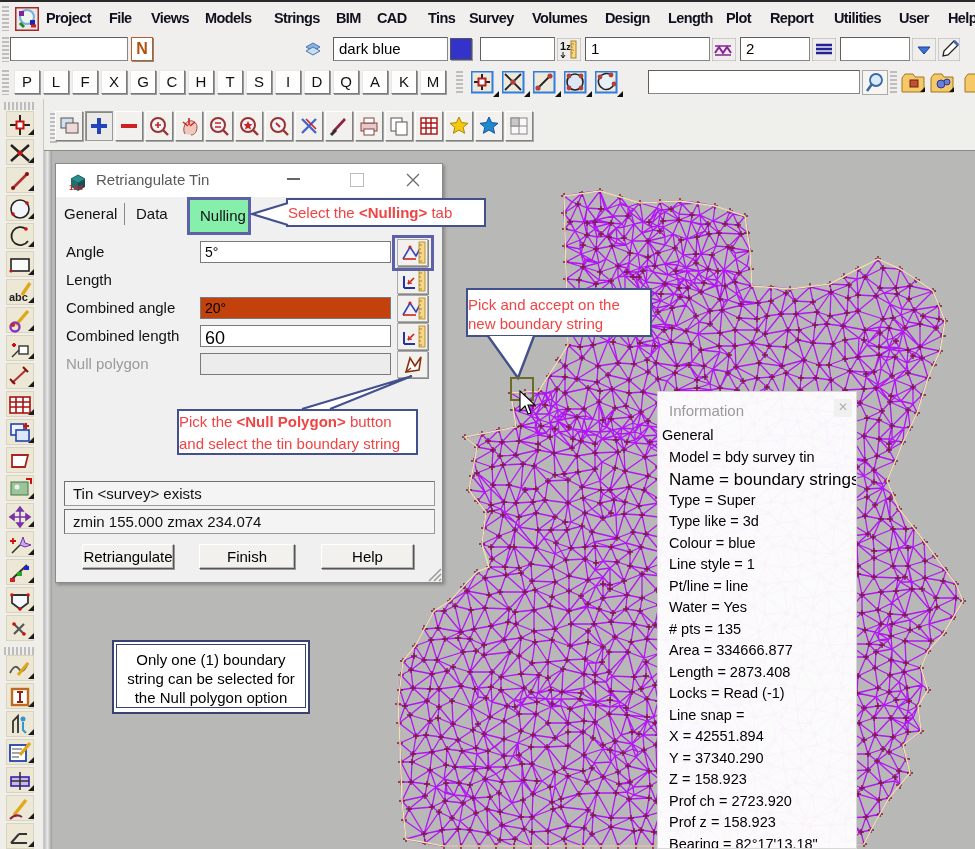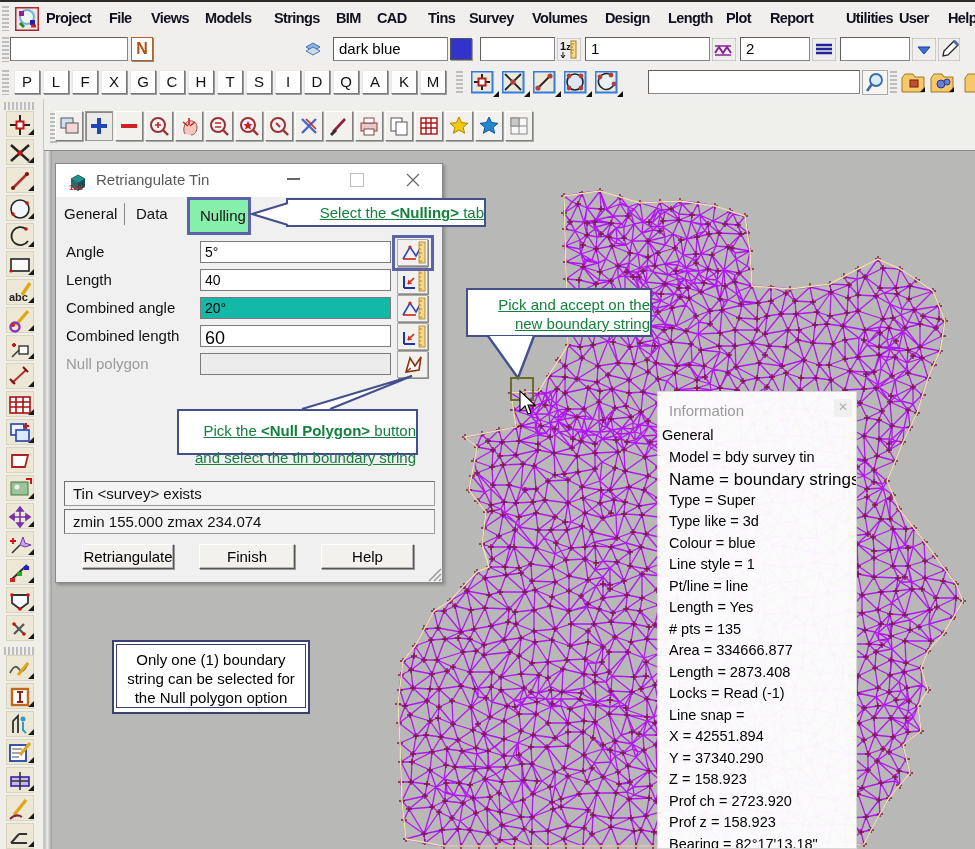--- a/index.html
+++ b/index.html
@@ -2,21 +2,21 @@
 <html><head><meta charset="utf-8"><style>
 *{margin:0;padding:0;box-sizing:border-box;font-family:"Liberation Sans",sans-serif;}
 html,body{width:975px;height:849px;overflow:hidden;background:#f0efed;position:relative;}
 .abs{position:absolute;}
 .grip{width:7px;background:repeating-linear-gradient(to bottom,#bdbdbd 0 2px,#f0efed 2px 4px);}
 .hgrip{height:8px;background:repeating-linear-gradient(to right,#bdbdbd 0 2px,#f0efed 2px 4px);}
 .inp{background:#fff;border:1px solid #868686;border-top-color:#5f5f5f;border-left-color:#5f5f5f;}
 .tbtn{position:absolute;width:28px;height:30px;background:#f2f1ed;border:1px solid #fff;border-right-color:#808080;border-bottom-color:#808080;box-shadow:1px 1px 0 #a8a8a8;display:flex;align-items:center;justify-content:center;}
 .lbtn{position:absolute;width:26px;height:24px;background:#fdfdfd;border:1px solid #e8e8e8;border-right-color:#7a7a7a;border-bottom-color:#7a7a7a;box-shadow:1px 1px 0 #999;font-size:15px;color:#111;text-align:center;line-height:21px;}
 .licon{position:absolute;left:5px;width:30px;height:26px;}
-.co{position:absolute;background:#fff;border:2px solid #44508c;color:#15803d;text-align:right;text-decoration:underline;}
+.co{position:absolute;background:#fff;border:2px solid #44508c;color:#ef4444;text-align:left;}
 </style></head><body>
 <div class="abs" style="left:0;top:0;width:975px;height:33px;background:#f0efee;border-top:2px solid #2a2a2a;text-align:right;">
     <div class="abs grip" style="left:2px;top:4px;height:25px;"></div>
     <svg class="abs" style="left:15px;top:5px" width="24" height="24">
 <rect x="0" y="0" width="24" height="24" fill="#e8e8e8" stroke="#a82828" stroke-width="3"></rect>
 <circle cx="12" cy="10" r="7" fill="#eef4ee" stroke="#7ab0d8" stroke-width="2"></circle>
 <rect x="4" y="4" width="5" height="5" fill="#882299"></rect>
       <rect x="15" y="13" width="5" height="5" fill="#2222aa"></rect>
 <path d="M5 16l4 4" stroke="#228822" stroke-width="3"></path>
       <path d="M16 19h5" stroke="#cc2222" stroke-width="3"></path>
@@ -28,21 +28,21 @@
     <div class="abs" style="left:274px;top:8px;font-size:14.5px;color:#10101e;font-weight:bold;letter-spacing:-0.6px;">Strings</div>
     <div class="abs" style="left:336px;top:8px;font-size:14.5px;color:#10101e;font-weight:bold;letter-spacing:-0.6px;">BIM</div>
     <div class="abs" style="left:377px;top:8px;font-size:14.5px;color:#10101e;font-weight:bold;letter-spacing:-0.6px;">CAD</div>
     <div class="abs" style="left:428px;top:8px;font-size:14.5px;color:#10101e;font-weight:bold;letter-spacing:-0.6px;">Tins</div>
     <div class="abs" style="left:469px;top:8px;font-size:14.5px;color:#10101e;font-weight:bold;letter-spacing:-0.6px;">Survey</div>
     <div class="abs" style="left:532px;top:8px;font-size:14.5px;color:#10101e;font-weight:bold;letter-spacing:-0.6px;">Volumes</div>
     <div class="abs" style="left:605px;top:8px;font-size:14.5px;color:#10101e;font-weight:bold;letter-spacing:-0.6px;">Design</div>
     <div class="abs" style="left:668px;top:8px;font-size:14.5px;color:#10101e;font-weight:bold;letter-spacing:-0.6px;">Length</div>
     <div class="abs" style="left:726px;top:8px;font-size:14.5px;color:#10101e;font-weight:bold;letter-spacing:-0.6px;">Plot</div>
     <div class="abs" style="left:770px;top:8px;font-size:14.5px;color:#10101e;font-weight:bold;letter-spacing:-0.6px;">Report</div>
-    <div class="abs" style="left:834px;top:8px;font-size:14.5px;color:#10101e;font-weight:bold;letter-spacing:-0.6px;margin-left:12px;">Utilities</div>
+    <div class="abs" style="left:834px;top:8px;font-size:14.5px;color:#10101e;font-weight:bold;letter-spacing:-0.6px;">Utilities</div>
     <div class="abs" style="left:899px;top:8px;font-size:14.5px;color:#10101e;font-weight:bold;letter-spacing:-0.6px;">User</div>
     <div class="abs" style="left:948px;top:8px;font-size:14.5px;color:#10101e;font-weight:bold;letter-spacing:-0.6px;">Help</div>
   </div>
 <div class="abs" style="left:0;top:33px;width:975px;height:33px;background:#f0efee;">
     <div class="abs grip" style="left:2px;top:4px;height:25px;"></div>
     <div class="abs inp" style="left:10px;top:4px;width:118px;height:24px;font-size:15px;line-height:22px;padding-left:5px;color:#000;"></div>
     <div class="abs" style="left:131px;top:4px;width:22px;height:24px;background:#fff;border:1px solid #b45f2a;box-shadow:1px 1px 0 #888;color:#b4500f;font-weight:bold;font-size:16px;text-align:center;line-height:22px;">N</div>
     <svg class="abs" style="left:301px;top:5px" width="25" height="23">
       <rect width="25" height="23" fill="#f0efee"></rect>
 <path d="M5 9l7-4 7 4-7 4z" fill="#8ab4e0" stroke="#4a76b0"></path>
@@ -462,30 +462,29 @@
     <div class="abs" style="left:10px;top:79px;font-size:15px;color:#111;">Angle</div>
     <div class="abs" style="left:144px;top:77px;width:191px;height:22px;background:#fff;border:1px solid #7a7a7a;font-size:14px;padding:2px 0 0 4px;color:#000;">5°</div>
     <div class="abs" style="left:341px;top:75px;width:31px;height:27px;background:#f2f1ed;border:1px solid #aaa;box-shadow:1px 1px 0 #888;padding:0px 0 0 2px;"><svg width="26" height="25">
         <path d="M3 19L10 7l6 9 6-11" fill="none" stroke="#3344bb" stroke-width="1.6"></path>
         <path d="M3 19h13" stroke="#cc2222" stroke-width="1.6"></path>
         <circle cx="10" cy="7" r="1.6" fill="#cc2222"></circle>
         <rect x="19" y="2" width="6" height="21" fill="#f5d889" stroke="#b08020" stroke-width="0.8"></rect>
         <path d="M19 5h3M19 9h2M19 13h3M19 17h2M19 21h3" stroke="#b08020"></path>
       </svg></div>
     <div class="abs" style="left:10px;top:107px;font-size:15px;color:#111;">Length</div>
-    <div class="abs" style="left:144px;top:105px;width:191px;height:22px;background:#fff;border:1px solid #7a7a7a;font-size:14px;padding:2px 0 0 4px;color:#000;">40</div>
     <div class="abs" style="left:341px;top:103px;width:31px;height:27px;background:#f2f1ed;border:1px solid #aaa;box-shadow:1px 1px 0 #888;padding:0px 0 0 2px;"><svg width="26" height="25">
         <path d="M4 20V8M4 20h11" stroke="#2233aa" stroke-width="2"></path>
         <path d="M8 16l6-6" stroke="#cc2222" stroke-width="1.6"></path>
         <path d="M8 16l1-4M8 16l4-1" stroke="#cc2222" stroke-width="1.2"></path>
         <rect x="19" y="2" width="6" height="21" fill="#f5d889" stroke="#b08020" stroke-width="0.8"></rect>
         <path d="M19 5h3M19 9h2M19 13h3M19 17h2M19 21h3" stroke="#b08020"></path>
       </svg></div>
     <div class="abs" style="left:10px;top:135px;font-size:15px;color:#111;">Combined angle</div>
-    <div class="abs" style="left:144px;top:133px;width:191px;height:22px;background:#14b8a6;border:1px solid #7a7a7a;font-size:14px;padding:2px 0 0 4px;color:#000;">20°</div>
+    <div class="abs" style="left:144px;top:133px;width:191px;height:22px;background:#c2410c;border:1px solid #7a7a7a;font-size:14px;padding:2px 0 0 4px;color:#000;">20°</div>
     <div class="abs" style="left:341px;top:131px;width:31px;height:27px;background:#f2f1ed;border:1px solid #aaa;box-shadow:1px 1px 0 #888;padding:0px 0 0 2px;"><svg width="26" height="25">
         <path d="M3 19L10 7l6 9 6-11" fill="none" stroke="#3344bb" stroke-width="1.6"></path>
         <path d="M3 19h13" stroke="#cc2222" stroke-width="1.6"></path>
         <circle cx="10" cy="7" r="1.6" fill="#cc2222"></circle>
         <rect x="19" y="2" width="6" height="21" fill="#f5d889" stroke="#b08020" stroke-width="0.8"></rect>
         <path d="M19 5h3M19 9h2M19 13h3M19 17h2M19 21h3" stroke="#b08020"></path>
       </svg></div>
     <div class="abs" style="left:10px;top:163px;font-size:15px;color:#111;">Combined length</div>
     <div class="abs" style="left:144px;top:161px;width:191px;height:22px;background:#fff;border:1px solid #7a7a7a;font-size:18px;padding:2px 16px 0 4px;color:#000;">60</div>
     <div class="abs" style="left:341px;top:159px;width:31px;height:27px;background:#f2f1ed;border:1px solid #aaa;box-shadow:1px 1px 0 #888;padding:0px 0 0 2px;"><svg width="26" height="25">
@@ -518,40 +517,40 @@
   </svg>
 <div class="co" style="left:466px;top:288px;width:186px;height:49px;font-size:15px;padding-top:5px;line-height:19px;">Pick and accept on the<br>new boundary string</div>
 <svg class="abs" style="left:482px;top:335px;pointer-events:none" width="60" height="46">
     <path d="M6 1L52 1L36 43z" fill="#fff"></path>
     <path d="M6 1L36 43L52 1" fill="none" stroke="#44508c" stroke-width="2.4"></path>
   </svg>
 <div class="abs" style="left:510px;top:377px;width:24px;height:24px;border:2px solid #6b6b2a;"></div>
 <svg class="abs" style="left:517px;top:389px" width="22" height="30">
     <path d="M3 2v20l5-5 3 8 3-1-3-8h7z" fill="#fff" stroke="#000" stroke-width="1.1"></path>
   </svg>
-<div class="co" style="left:177px;top:409px;width:241px;height:46px;font-size:15px;padding-top:6px;line-height:27px;">Pick the <b>&lt;Null Polygon&gt;</b> button<br>and select the tin boundary string</div>
+<div class="co" style="left:177px;top:409px;width:241px;height:46px;font-size:15px;padding-top:0;line-height:22px;">Pick the <b>&lt;Null Polygon&gt;</b> button<br>and select the tin boundary string</div>
 <svg class="abs" style="left:300px;top:374px;pointer-events:none" width="125" height="37">
     <path d="M2 35L112 2L30 35z" fill="#fff"></path>
     <path d="M2 35L112 2L30 35" fill="none" stroke="#44508c" stroke-width="2"></path>
   </svg>
 <div class="abs" style="left:112px;top:640px;width:198px;height:74px;background:#fff;border:2px solid #3a4272;box-shadow:0 0 0 1px #fff inset;">
     <div style="border:1px solid #3a4272;margin:2px;height:64px;font-size:15px;text-align:center;padding-top:5px;line-height:19px;color:#000;">Only one (1) boundary<br>string can be selected for<br>the Null polygon option</div>
   </div>
 <div class="abs" style="left:657px;top:391px;width:200px;height:458px;background:rgba(254,254,254,0.96);border:1px solid #d8d8d8;overflow:hidden;">
     <div class="abs" style="left:11px;top:10px;font-size:15px;color:#9a9a9a;">Information</div>
     <div class="abs" style="left:176px;top:7px;width:18px;height:18px;background:#f0f0f0;color:#b0b0b0;font-size:12px;text-align:center;line-height:17px;">✕</div>
     <div class="abs" style="left:4px;top:35px;font-size:14.5px;color:#000;white-space:nowrap;">General</div>
     <div class="abs" style="left:11px;top:56.5px;font-size:14.5px;color:#000;white-space:nowrap;">Model = bdy survey tin</div>
     <div class="abs" style="left:11px;top:78.0px;font-size:17px;color:#000;white-space:nowrap;">Name = boundary strings 1</div>
     <div class="abs" style="left:11px;top:99.5px;font-size:14.5px;color:#000;white-space:nowrap;">Type = Super</div>
     <div class="abs" style="left:11px;top:121.0px;font-size:14.5px;color:#000;white-space:nowrap;">Type like = 3d</div>
     <div class="abs" style="left:11px;top:142.5px;font-size:14.5px;color:#000;white-space:nowrap;">Colour = blue</div>
     <div class="abs" style="left:11px;top:164.0px;font-size:14.5px;color:#000;white-space:nowrap;">Line style = 1</div>
     <div class="abs" style="left:11px;top:185.5px;font-size:14.5px;color:#000;white-space:nowrap;">Pt/line = line</div>
-    <div class="abs" style="left:11px;top:207.0px;font-size:14.5px;color:#000;white-space:nowrap;">Length = Yes</div>
+    <div class="abs" style="left:11px;top:207.0px;font-size:14.5px;color:#000;white-space:nowrap;">Water = Yes</div>
     <div class="abs" style="left:11px;top:228.5px;font-size:14.5px;color:#000;white-space:nowrap;"># pts = 135</div>
     <div class="abs" style="left:11px;top:250.0px;font-size:14.5px;color:#000;white-space:nowrap;">Area = 334666.877</div>
     <div class="abs" style="left:11px;top:271.5px;font-size:14.5px;color:#000;white-space:nowrap;">Length = 2873.408</div>
     <div class="abs" style="left:11px;top:293.0px;font-size:14.5px;color:#000;white-space:nowrap;">Locks = Read (-1)</div>
     <div class="abs" style="left:11px;top:314.5px;font-size:14.5px;color:#000;white-space:nowrap;">Line snap =</div>
     <div class="abs" style="left:11px;top:336.0px;font-size:14.5px;color:#000;white-space:nowrap;">X = 42551.894</div>
     <div class="abs" style="left:11px;top:357.5px;font-size:14.5px;color:#000;white-space:nowrap;">Y = 37340.290</div>
     <div class="abs" style="left:11px;top:379.0px;font-size:14.5px;color:#000;white-space:nowrap;">Z = 158.923</div>
     <div class="abs" style="left:11px;top:400.5px;font-size:14.5px;color:#000;white-space:nowrap;">Prof ch = 2723.920</div>
     <div class="abs" style="left:11px;top:422.0px;font-size:14.5px;color:#000;white-space:nowrap;">Prof z = 158.923</div>

